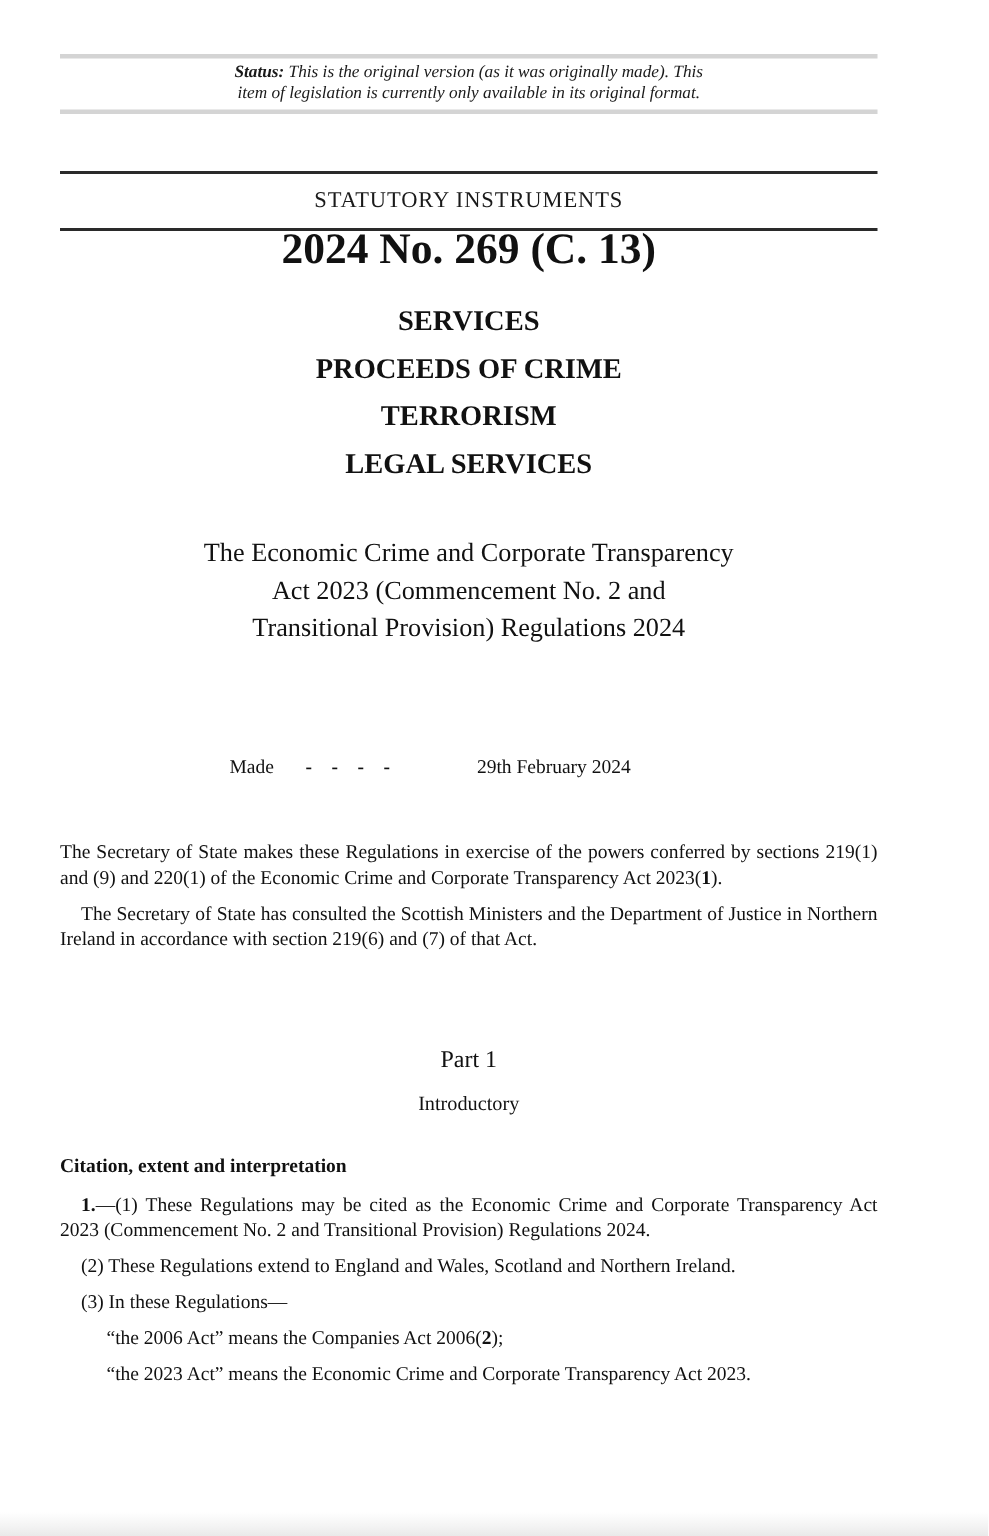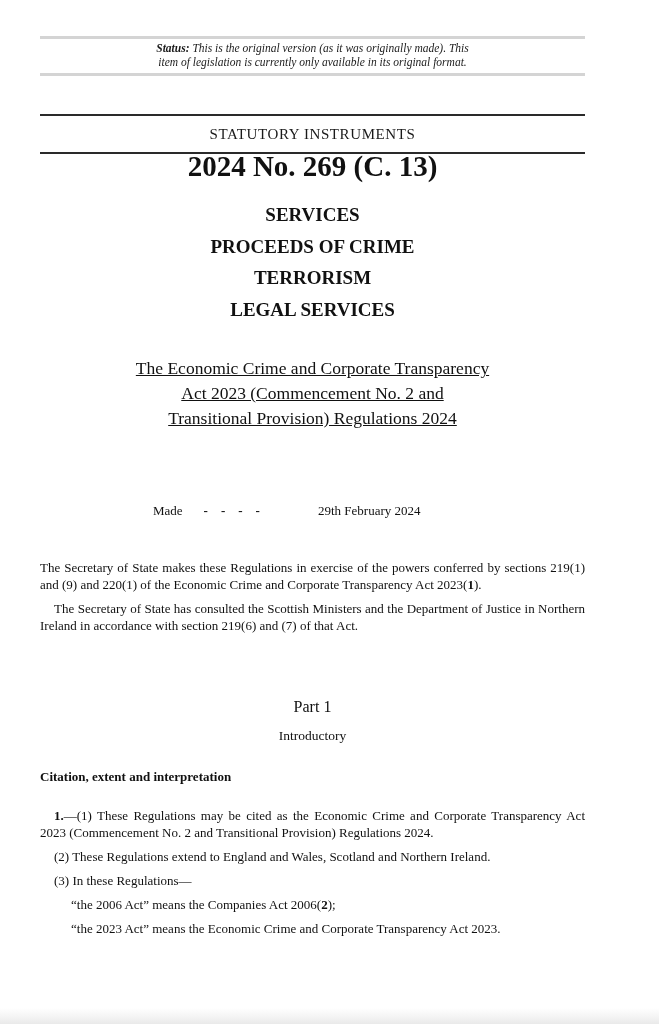--- a/index.html
+++ b/index.html
@@ -54,21 +54,20 @@
     text-align: center;
     font-size: 19px;
     font-weight: bold;
     line-height: 31.5px;
   }
   .doc-title {
     margin-top: 31px;
     text-align: center;
     font-size: 17.5px;
     line-height: 25px;
-    text-decoration: underline;
   }
   
   .made-row {
     margin-top: 72px;
     font-size: 13px;
     display: flex;
     align-items: baseline;
     padding-left: 113px;
     white-space: pre;
   }
@@ -96,21 +95,21 @@
     font-size: 13.5px;
     line-height: 16px;
   }
   .reg-heading {
     margin-top: 25px;
     font-size: 13px;
     font-weight: bold;
     line-height: 16px;
   }
   .reg-body p { margin-top: 7px; }
-  .reg-body .first { margin-top: 22px; }
+  .reg-body .first { margin-top: 9px; }
   .def-item { padding-left: 31px; text-indent: 0; }
   
   .footer {
     position: absolute;
     left: 57px;
     width: 545px;
     top: 1014px;
   }
   .footer-rule {
     border-top: 1px solid #4a4a4a;

